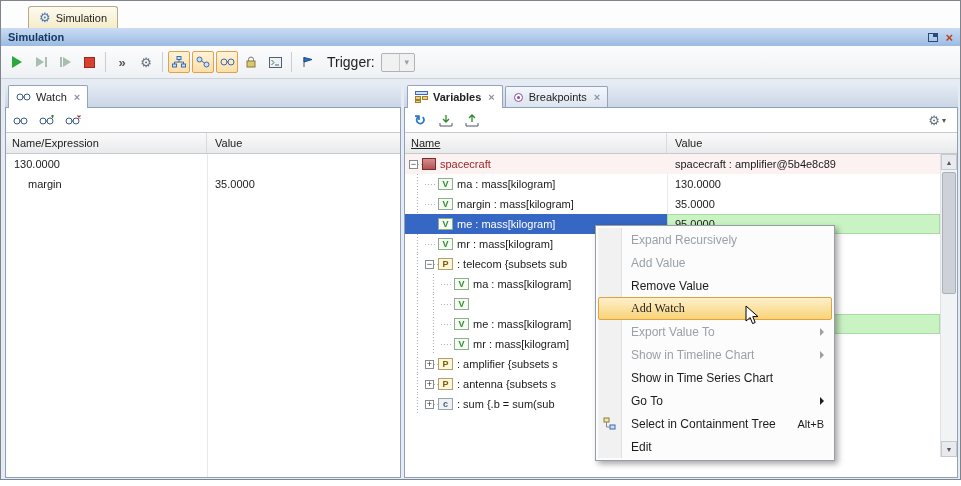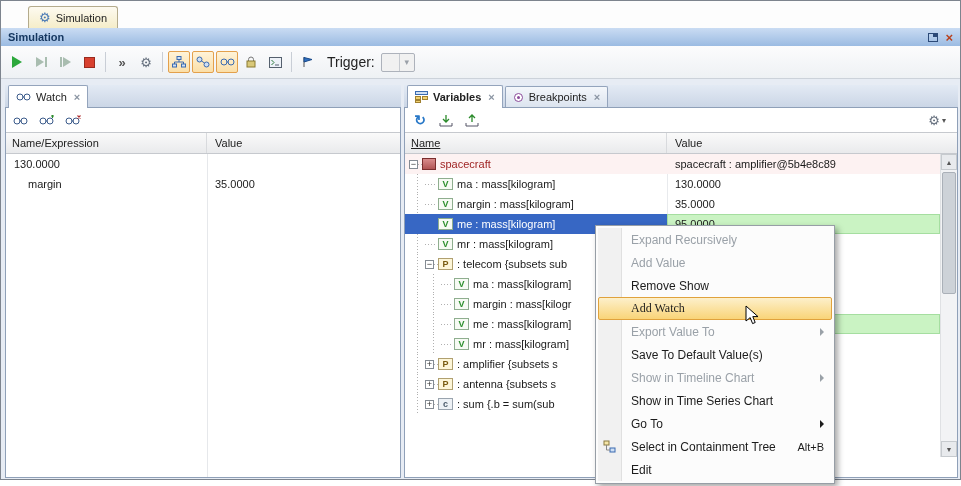--- a/index.html
+++ b/index.html
@@ -409,21 +409,20 @@
                 <div class="vlabel">ma : mass[kilogram]</div>
               </div>
               <div class="vval"></div>
             </div>
             <div class="vrow">
               <div class="vname">
                 <div class="guide"></div>
                 <div class="guide"></div>
                 <div class="stub"></div>
                 <div class="ticon tV">V</div>
-                <div class="vlabel">margin : mass[kilogr</div>
               </div>
               <div class="vval"></div>
             </div>
             <div class="vrow">
               <div class="vname">
                 <div class="guide"></div>
                 <div class="guide"></div>
                 <div class="stub"></div>
                 <div class="ticon tV">V</div>
                 <div class="vlabel">me : mass[kilogram]</div>
@@ -485,31 +484,28 @@
 <div id="context-menu">
   <div class="menu-gutter"></div>
   <div>
       <div class="mitem disabled">
         <span>Expand Recursively</span>
       </div>
       <div class="mitem disabled">
         <span>Add Value</span>
       </div>
       <div class="mitem">
-        <span>Remove Show</span>
+        <span>Remove Value</span>
       </div>
       <div class="mitem hl">
         <span>Add Watch</span>
       </div>
       <div class="mitem disabled">
         <span>Export Value To</span>
         <div class="marrow"></div>
-      </div>
-      <div class="mitem">
-        <span>Save To Default Value(s)</span>
       </div>
       <div class="mitem disabled">
         <span>Show in Timeline Chart</span>
         <div class="marrow"></div>
       </div>
       <div class="mitem">
         <span>Show in Time Series Chart</span>
       </div>
       <div class="mitem">
         <span>Go To</span>

